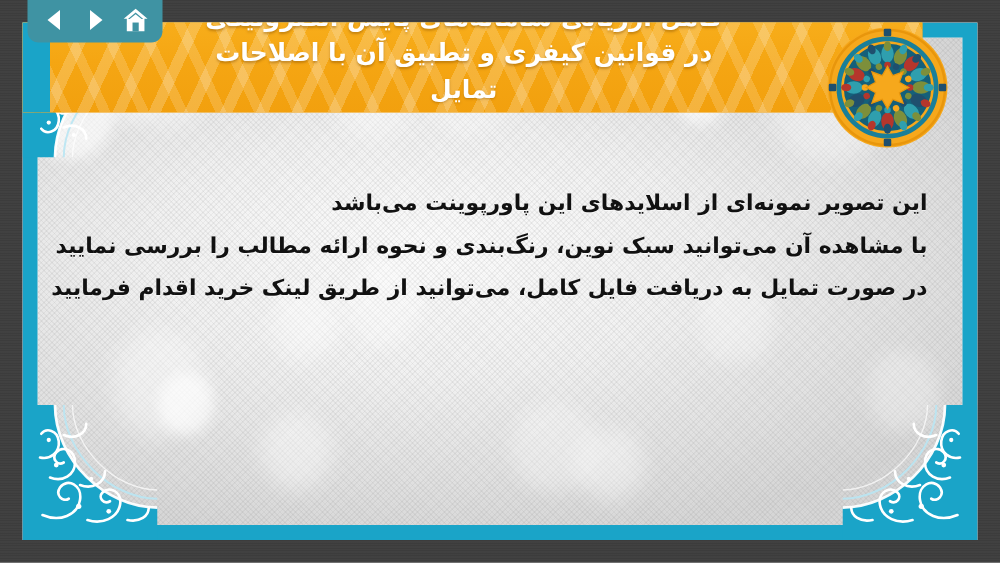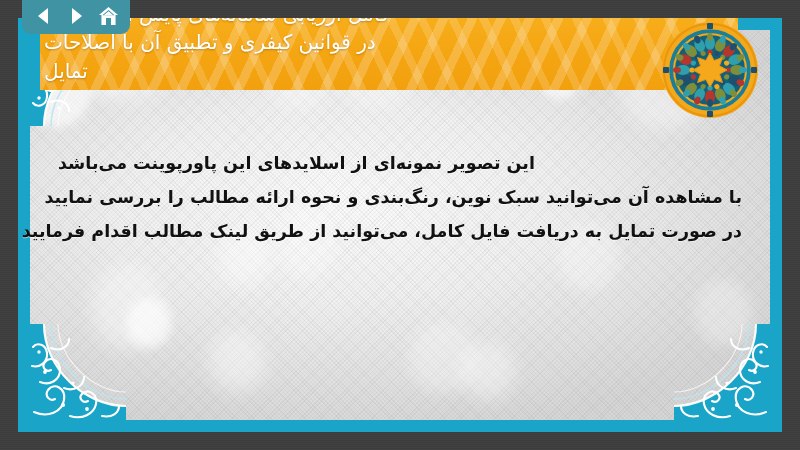--- a/index.html
+++ b/index.html
@@ -83,39 +83,39 @@
       repeating-linear-gradient(65deg,
         rgba(255,255,255,.16) 0 8px,
         rgba(255,255,255,0) 8px 28px),
       linear-gradient(180deg,#f9b21f 0%,#f5a613 55%,#f2a00e 100%);
   }
   #banner-teal-edge{
     position:absolute;left:0;top:0;width:22px;height:92px;background:#1aa4c8;
   }
   #title-text{
     position:absolute;left:26px;right:84px;top:-18px;
-    text-align:left;direction:rtl;
+    text-align:center;direction:rtl;
     color:#ffffff;
     font-family:"DejaVu Sans","Liberation Sans",sans-serif;
-    font-size:20px;font-weight:normal;line-height:1.42;
+    font-size:20px;font-weight:bold;line-height:1.42;
     text-shadow:0 1px 2px rgba(120,70,0,.40);
     z-index:22;
   }
   #title-text .tline{display:block;white-space:nowrap;}
 
   
   #medallion{
     position:absolute;right:22px;top:2px;width:100px;height:100px;z-index:30;
   }
   #medallion svg{display:block;}
 
   
   #body-text{
     position:absolute;left:40px;right:40px;top:128px;
-    direction:rtl;text-align:left;
+    direction:rtl;text-align:right;
     color:#111111;
     font-family:"DejaVu Sans","Liberation Sans",sans-serif;
     font-size:17.5px;font-weight:bold;line-height:1.95;
     z-index:18;
     text-shadow:0 1px 0 rgba(255,255,255,.55);
   }
   #body-text .bline{display:block;white-space:nowrap;}
 </style>
 </head>
 <body>
@@ -346,21 +346,21 @@
           <rect x="47" y="91" width="6" height="6" rx="1"></rect>
           <rect x="3" y="47" width="6" height="6" rx="1"></rect>
           <rect x="91" y="47" width="6" height="6" rx="1"></rect>
         </g>
       </svg>
     </div>
 
     <div id="body-text">
       <span class="bline">این تصویر نمونه‌ای از اسلایدهای این پاورپوینت می‌باشد</span>
       <span class="bline">با مشاهده آن می‌توانید سبک نوین، رنگ‌بندی و نحوه ارائه مطالب را بررسی نمایید</span>
-      <span class="bline">در صورت تمایل به دریافت فایل کامل، می‌توانید از طریق لینک مطالب اقدام فرمایید</span>
+      <span class="bline">در صورت تمایل به دریافت فایل کامل، می‌توانید از طریق لینک خرید اقدام فرمایید</span>
     </div>
 
   </div>
 
   <div id="navbar">
     <div class="navbtn">
       <span>
         <svg width="20" height="20" viewBox="0 0 20 20" xmlns="http://www.w3.org/2000/svg">
           <path d="M14 2 L14 18 L4 10 Z" fill="#ffffff"></path>
         </svg>

